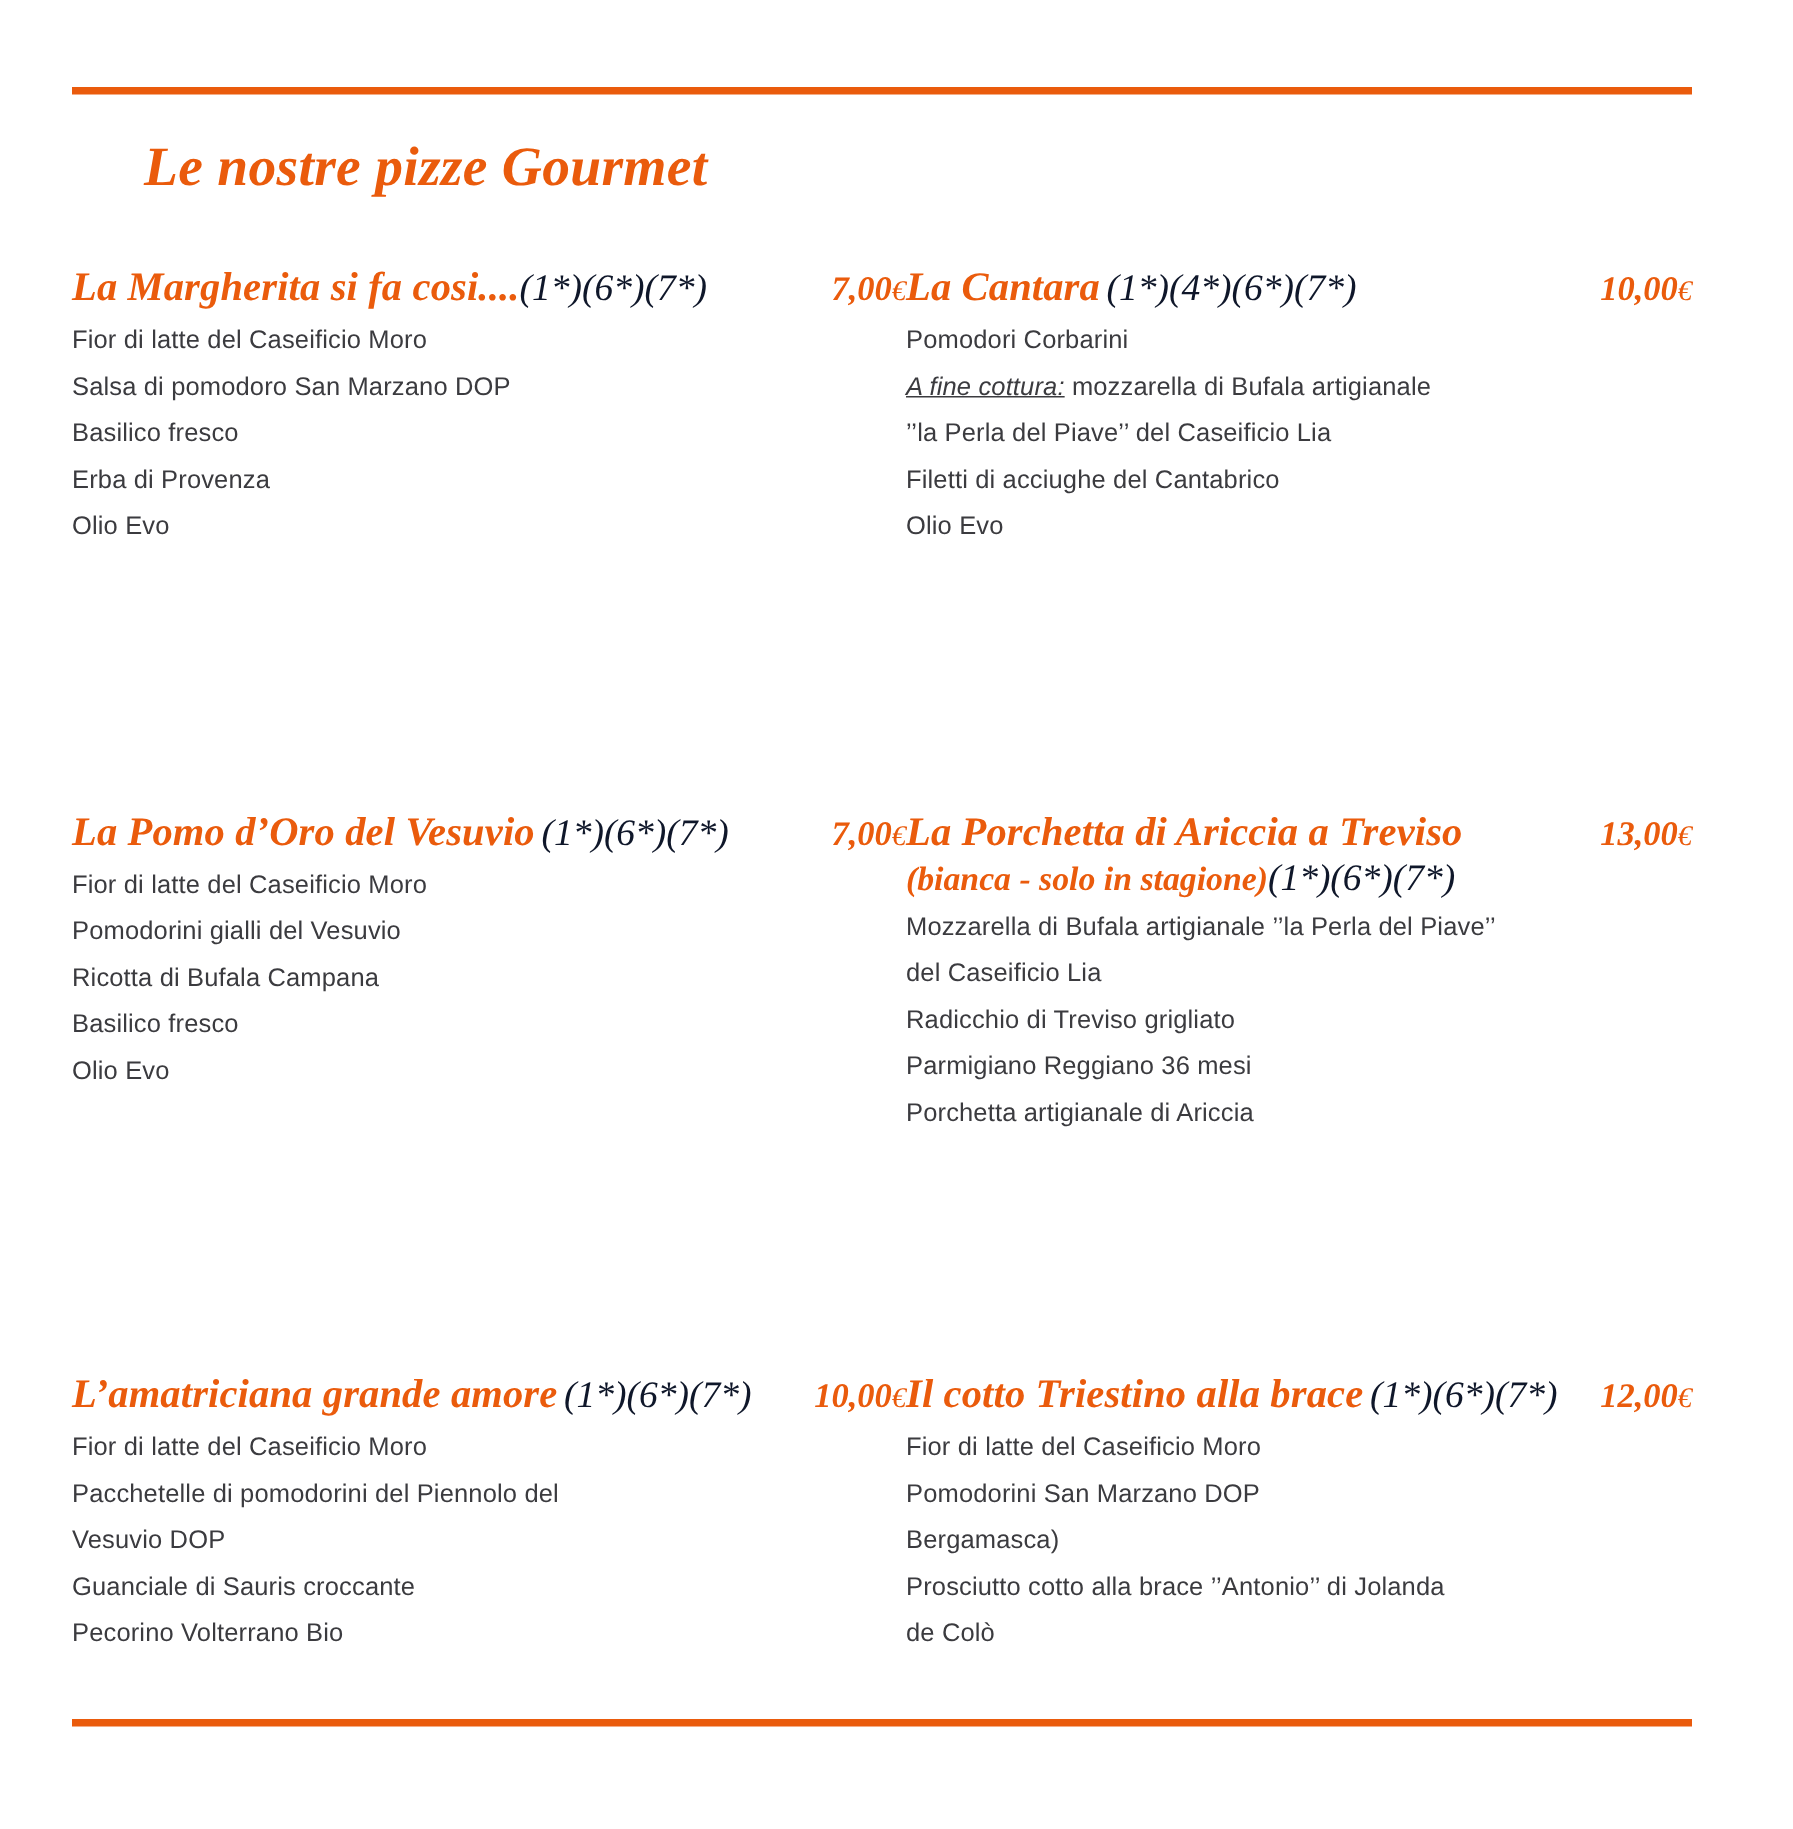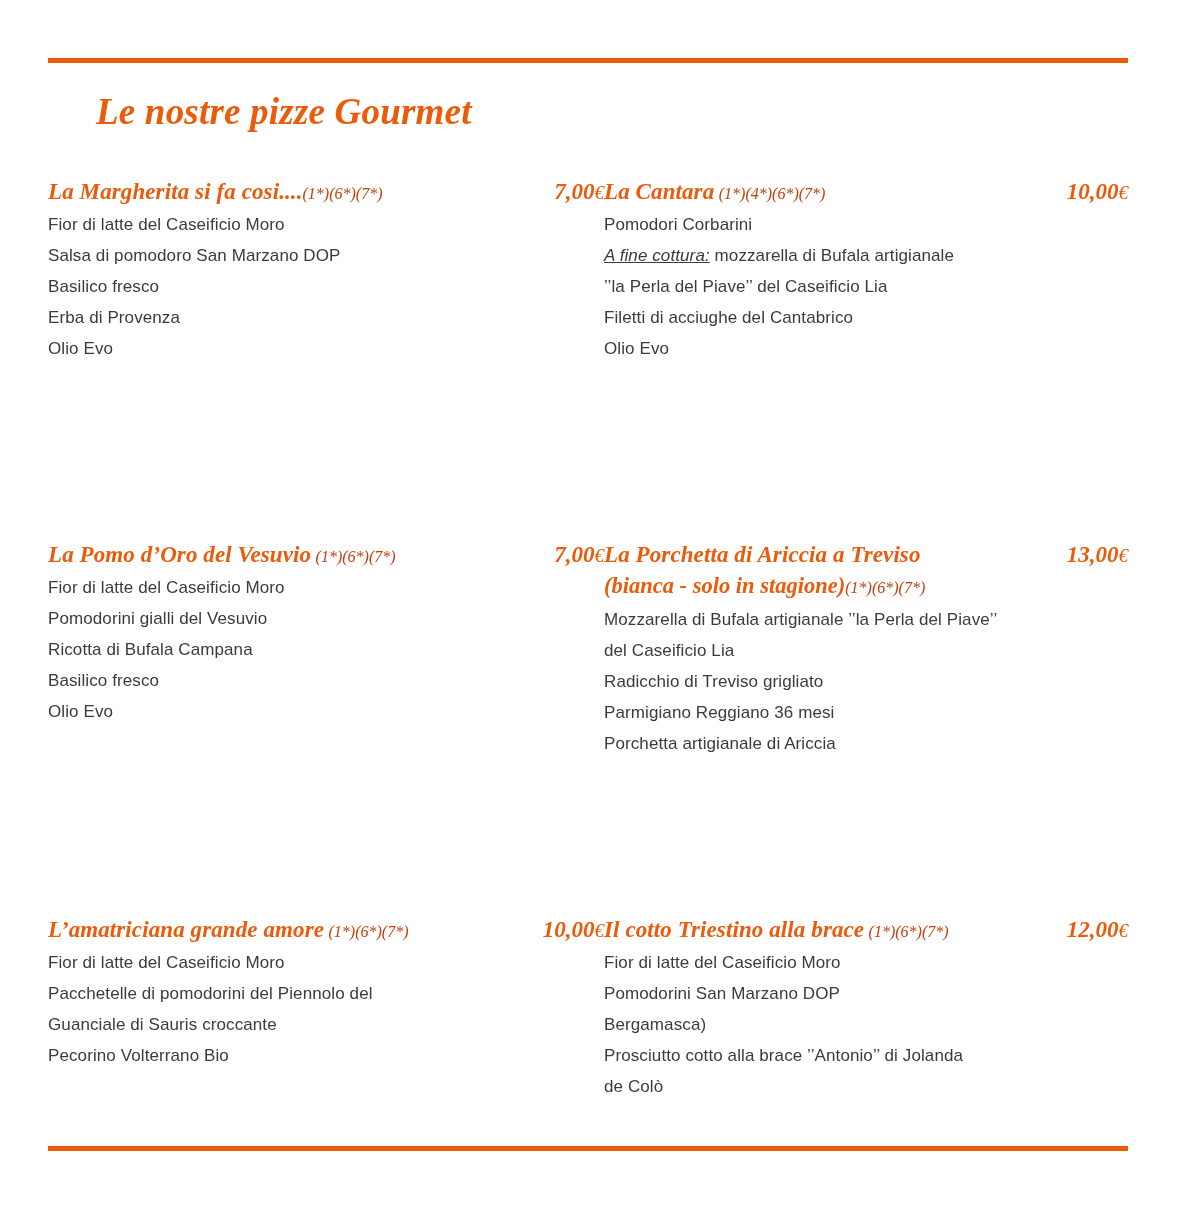--- a/index.html
+++ b/index.html
@@ -72,40 +72,40 @@
     width: 100%;
   }
   .item-head-main {
     flex: 1 1 auto;
     min-width: 0;
   }
   .item-name {
     font-family: "Liberation Serif", serif;
     font-weight: bold;
     font-style: italic;
-    font-size: 23px;
+    font-size: 27px;
     line-height: 31px;
     color: #EA5B0C;
     letter-spacing: 0.1px;
   }
   .item-name-2 {
     display: block;
     font-family: "Liberation Serif", serif;
     font-weight: bold;
     font-style: italic;
     font-size: 22.5px;
     line-height: 31px;
     color: #EA5B0C;
   }
   .item-codes {
     font-family: "Liberation Serif", serif;
     font-style: italic;
     font-weight: normal;
-    font-size: 16px;
-    color: #c2410c;
+    font-size: 25px;
+    color: #0f172a;
     white-space: nowrap;
     margin-top: 38px;
   }
   .name-gap { letter-spacing: 0; }
   .item-price {
     flex: 0 0 auto;
     font-family: "Liberation Serif", serif;
     font-weight: bold;
     font-style: italic;
     font-size: 23px;
@@ -230,20 +230,21 @@
         <div class="item">
           <div class="item-head">
             <div class="item-head-main">
               <span class="item-name">L’amatriciana grande amore</span><span class="name-gap"> </span><span class="item-codes">(1*)(6*)(7*)</span>
             </div>
             <div class="item-price"><span>10,00</span><span class="cur">€</span></div>
           </div>
           <div class="ingredients">
             <div class="ingredient">Fior di latte del Caseificio Moro</div>
             <div class="ingredient">Pacchetelle di pomodorini del Piennolo del</div>
+            <div class="ingredient">Vesuvio DOP</div>
             <div class="ingredient">Guanciale di Sauris croccante</div>
             <div class="ingredient">Pecorino Volterrano Bio</div>
           </div>
         </div>
       </div>
 
       <div class="col-right">
         <div class="item">
           <div class="item-head">
             <div class="item-head-main">

